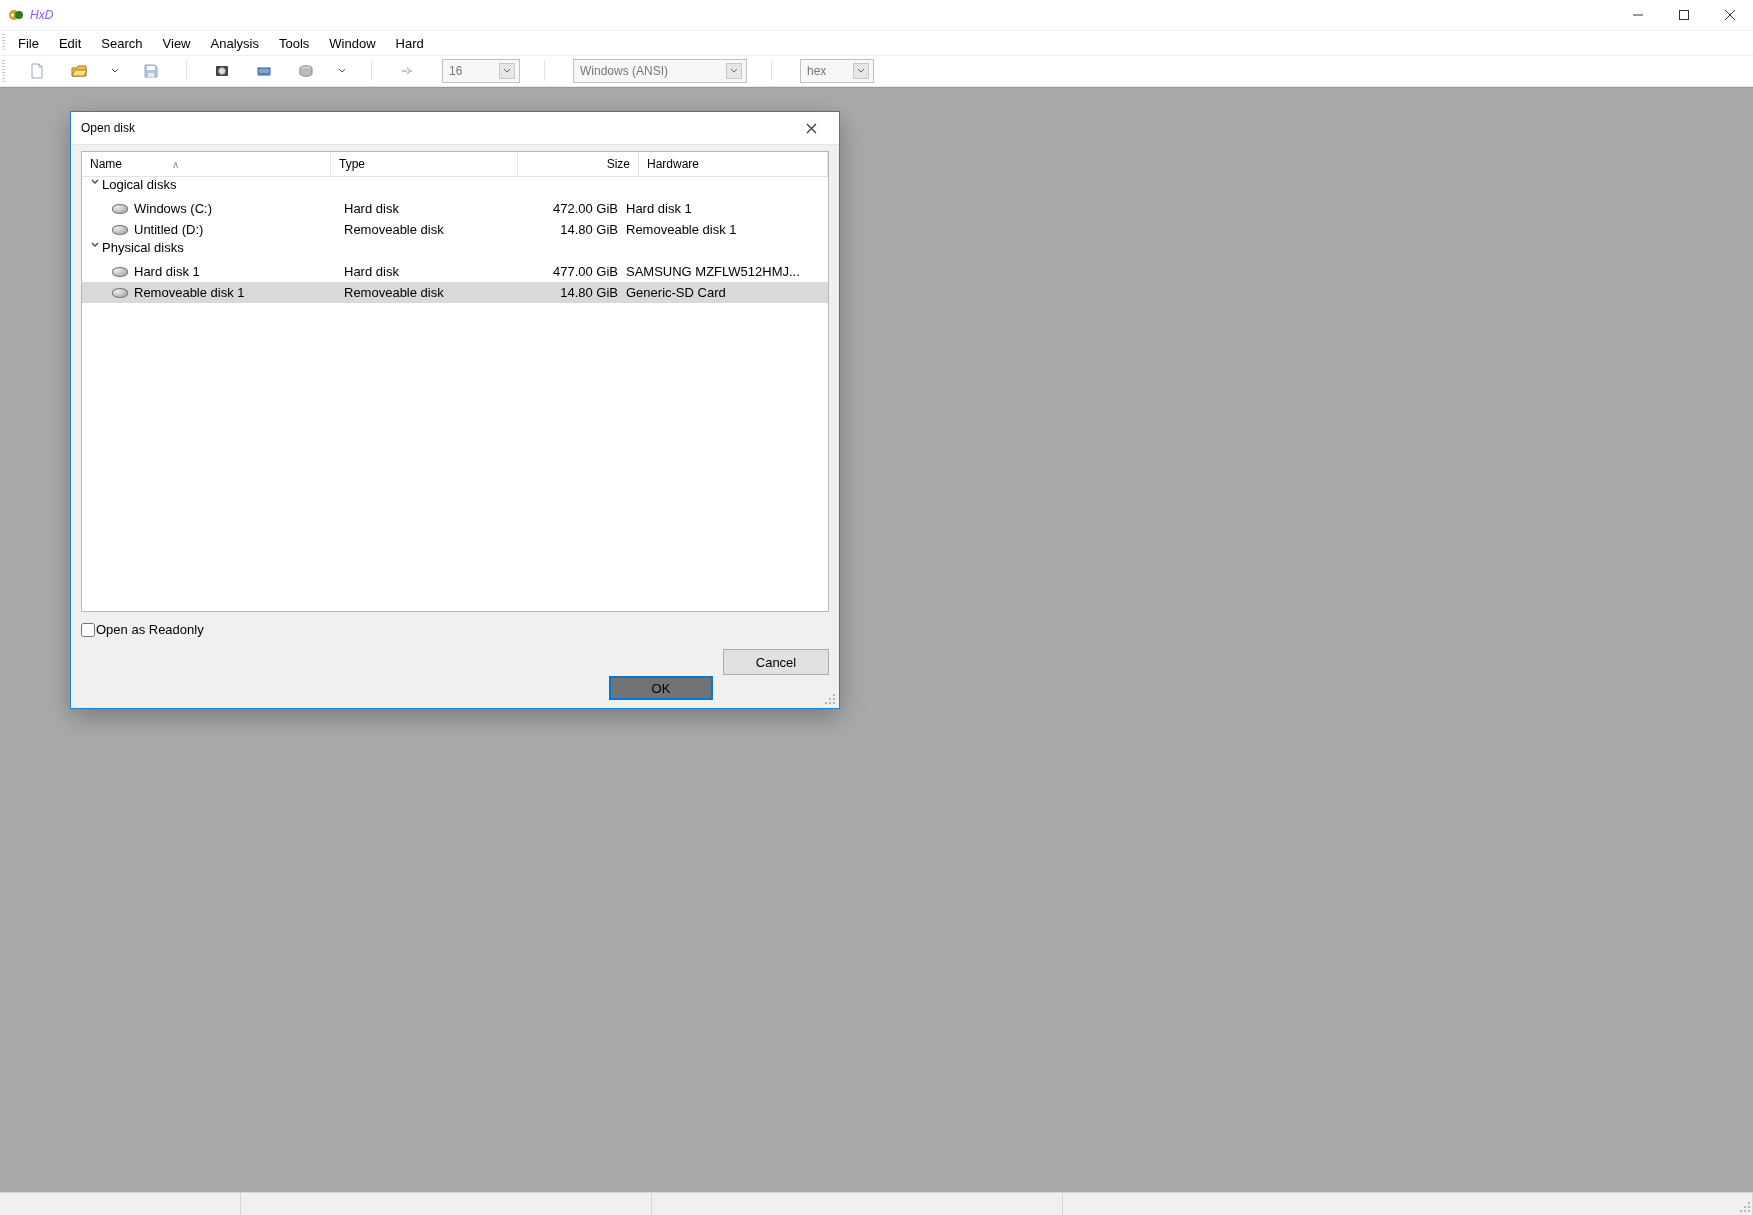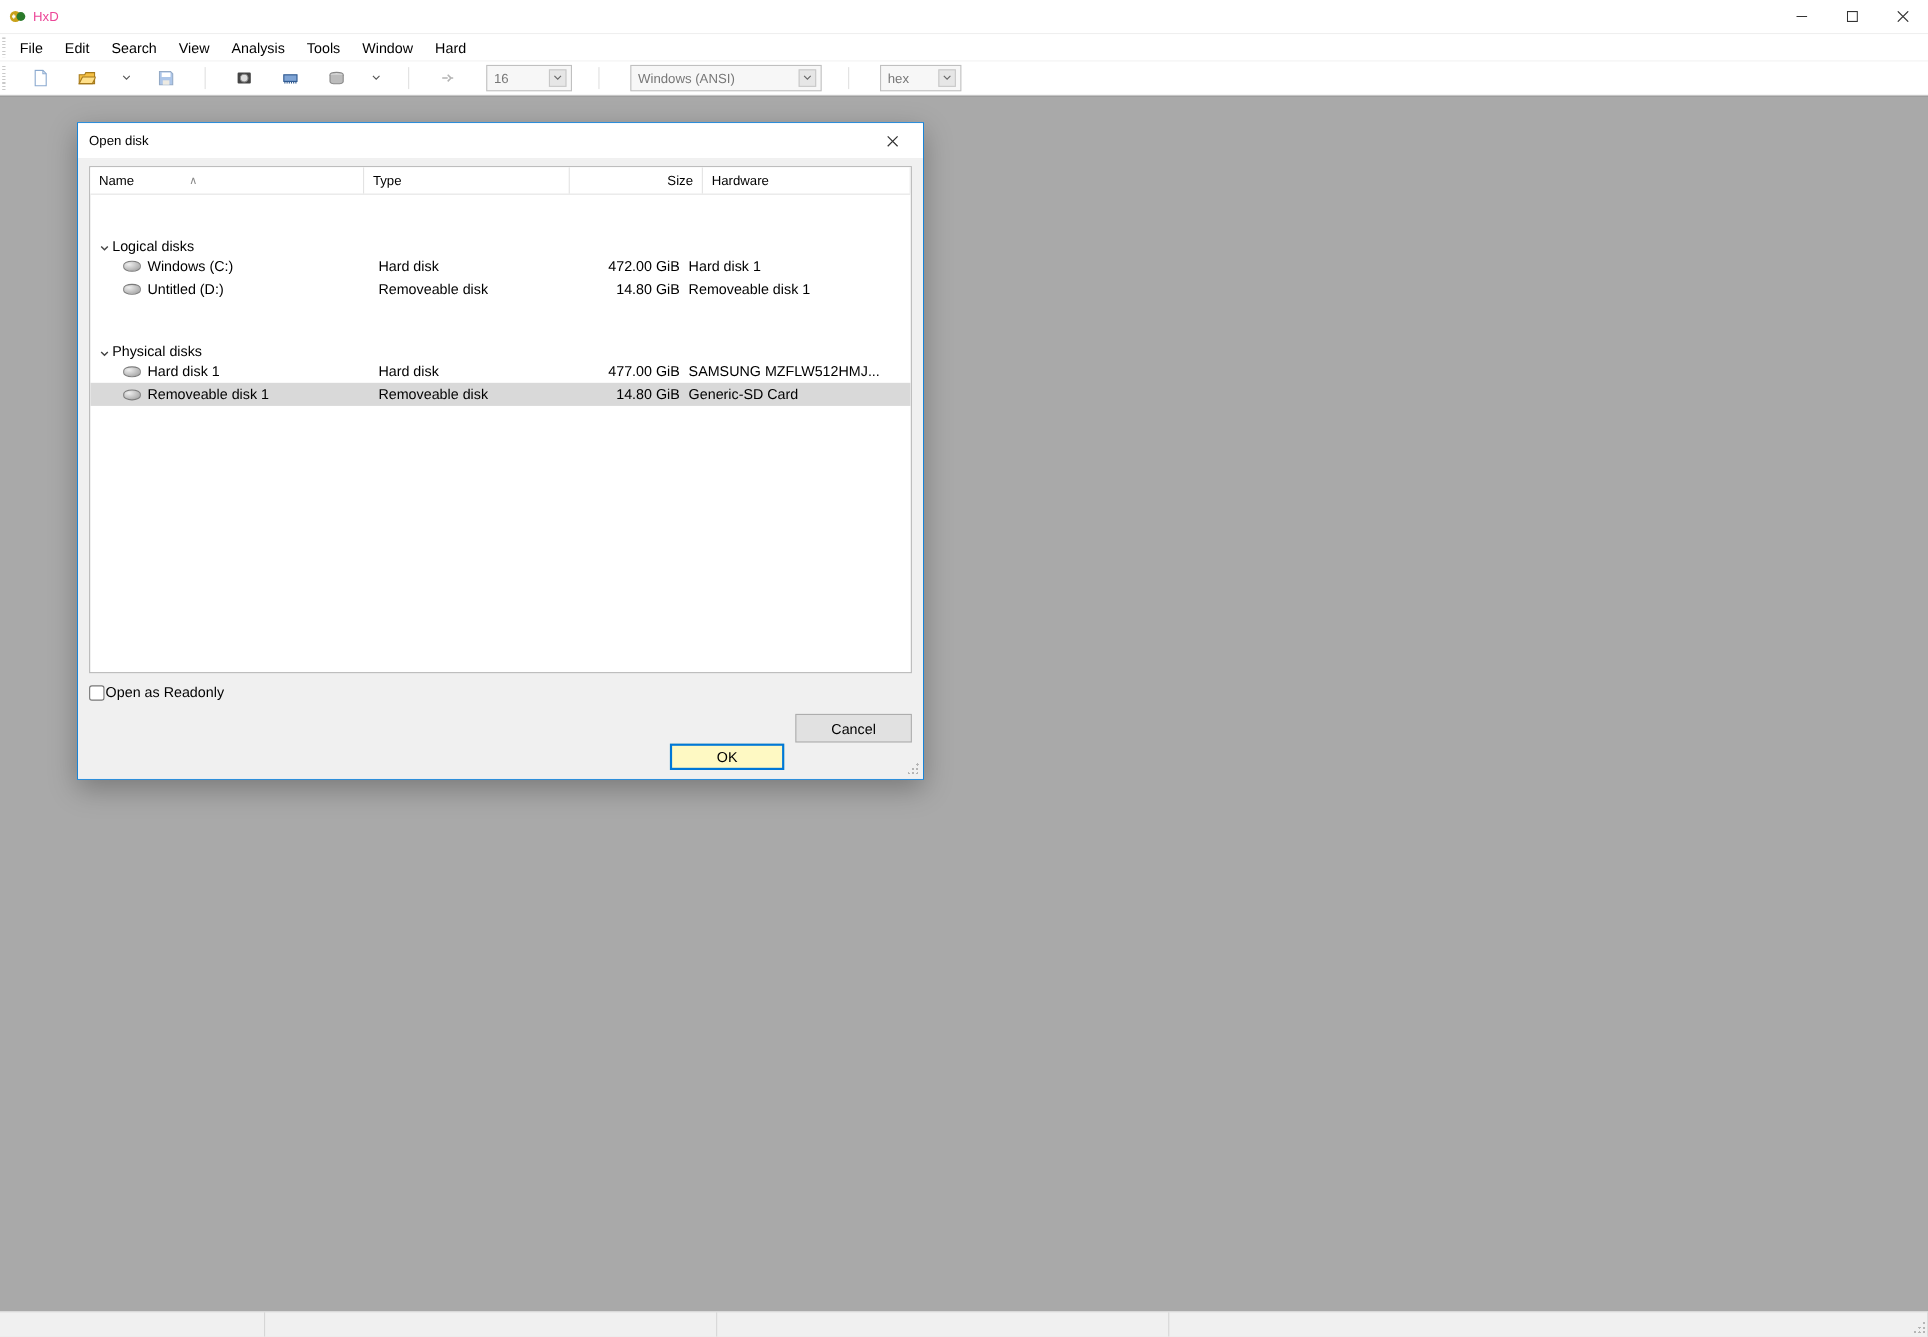--- a/index.html
+++ b/index.html
@@ -23,22 +23,23 @@
     padding-left: 8px;
   }
   .titlebar .app-icon {
     width: 16px; height: 16px;
     margin-right: 6px;
     display: inline-flex;
     align-items: center;
     justify-content: center;
   }
   .titlebar .title {
-    color: #ec4899;
+    color: #8b5cf6;
     font-size: 12px;
+    font-style: italic;
   }
   .titlebar .win-controls {
     margin-left: auto;
     display: flex;
   }
   .titlebar .win-btn {
     width: 46px; height: 30px;
     display: flex; align-items: center; justify-content: center;
     color: #555;
   }
@@ -199,24 +200,23 @@
     display:flex; align-items:center;gap:44px;
   }
   .hname { width: 232px; }
   .htype { width: 170px; }
   .hsize { width: 104px; justify-content:flex-end; }
   .hhw   { flex:1; }
   .sort-asc { margin-left:6px; color:#888; font-size:10px;}
 
   .listview .rows { flex:1; overflow:auto; }
   .grp {
-    display:flex; align-items:flex-end;
+    display:flex; align-items:flex-start;
     height: 21px;
     padding-left: 6px;
-    margin-top: 33px;
   }
   .grp .tw { width:14px; display:inline-flex; justify-content:center; color:#555;}
   .row {
     display:flex; align-items:center;
     height: 21px;
   }
   .row.selected { background:#d9d9d9; }
   .row .cname { width: 232px; padding-left: 30px; display:flex; align-items:center; gap:6px;}
   .row .ctype { width: 170px; }
   .row .csize { width: 104px; text-align:right; padding-right:8px;}
@@ -238,21 +238,21 @@
     display:flex; justify-content:flex-end; gap:10px;
     padding: 12px 0 0 0;
   }
   .dialog .btn {
     width: 104px; height: 24px;
     background: #e1e1e1;
     border: 1px solid #adadad;
     display:flex; align-items:center; justify-content:center;
   }
   .dialog .btn.primary {
-    background: #fef9c3;
+    background: #737373;
     border: 2px solid #0078d7;
     box-sizing:border-box;
     margin-top:27px;
   }
   .dialog .grip {
     position:absolute; right:3px; bottom:3px;
     width:12px; height:12px;
   }
   .dialog .grip::before {
     content:"";

